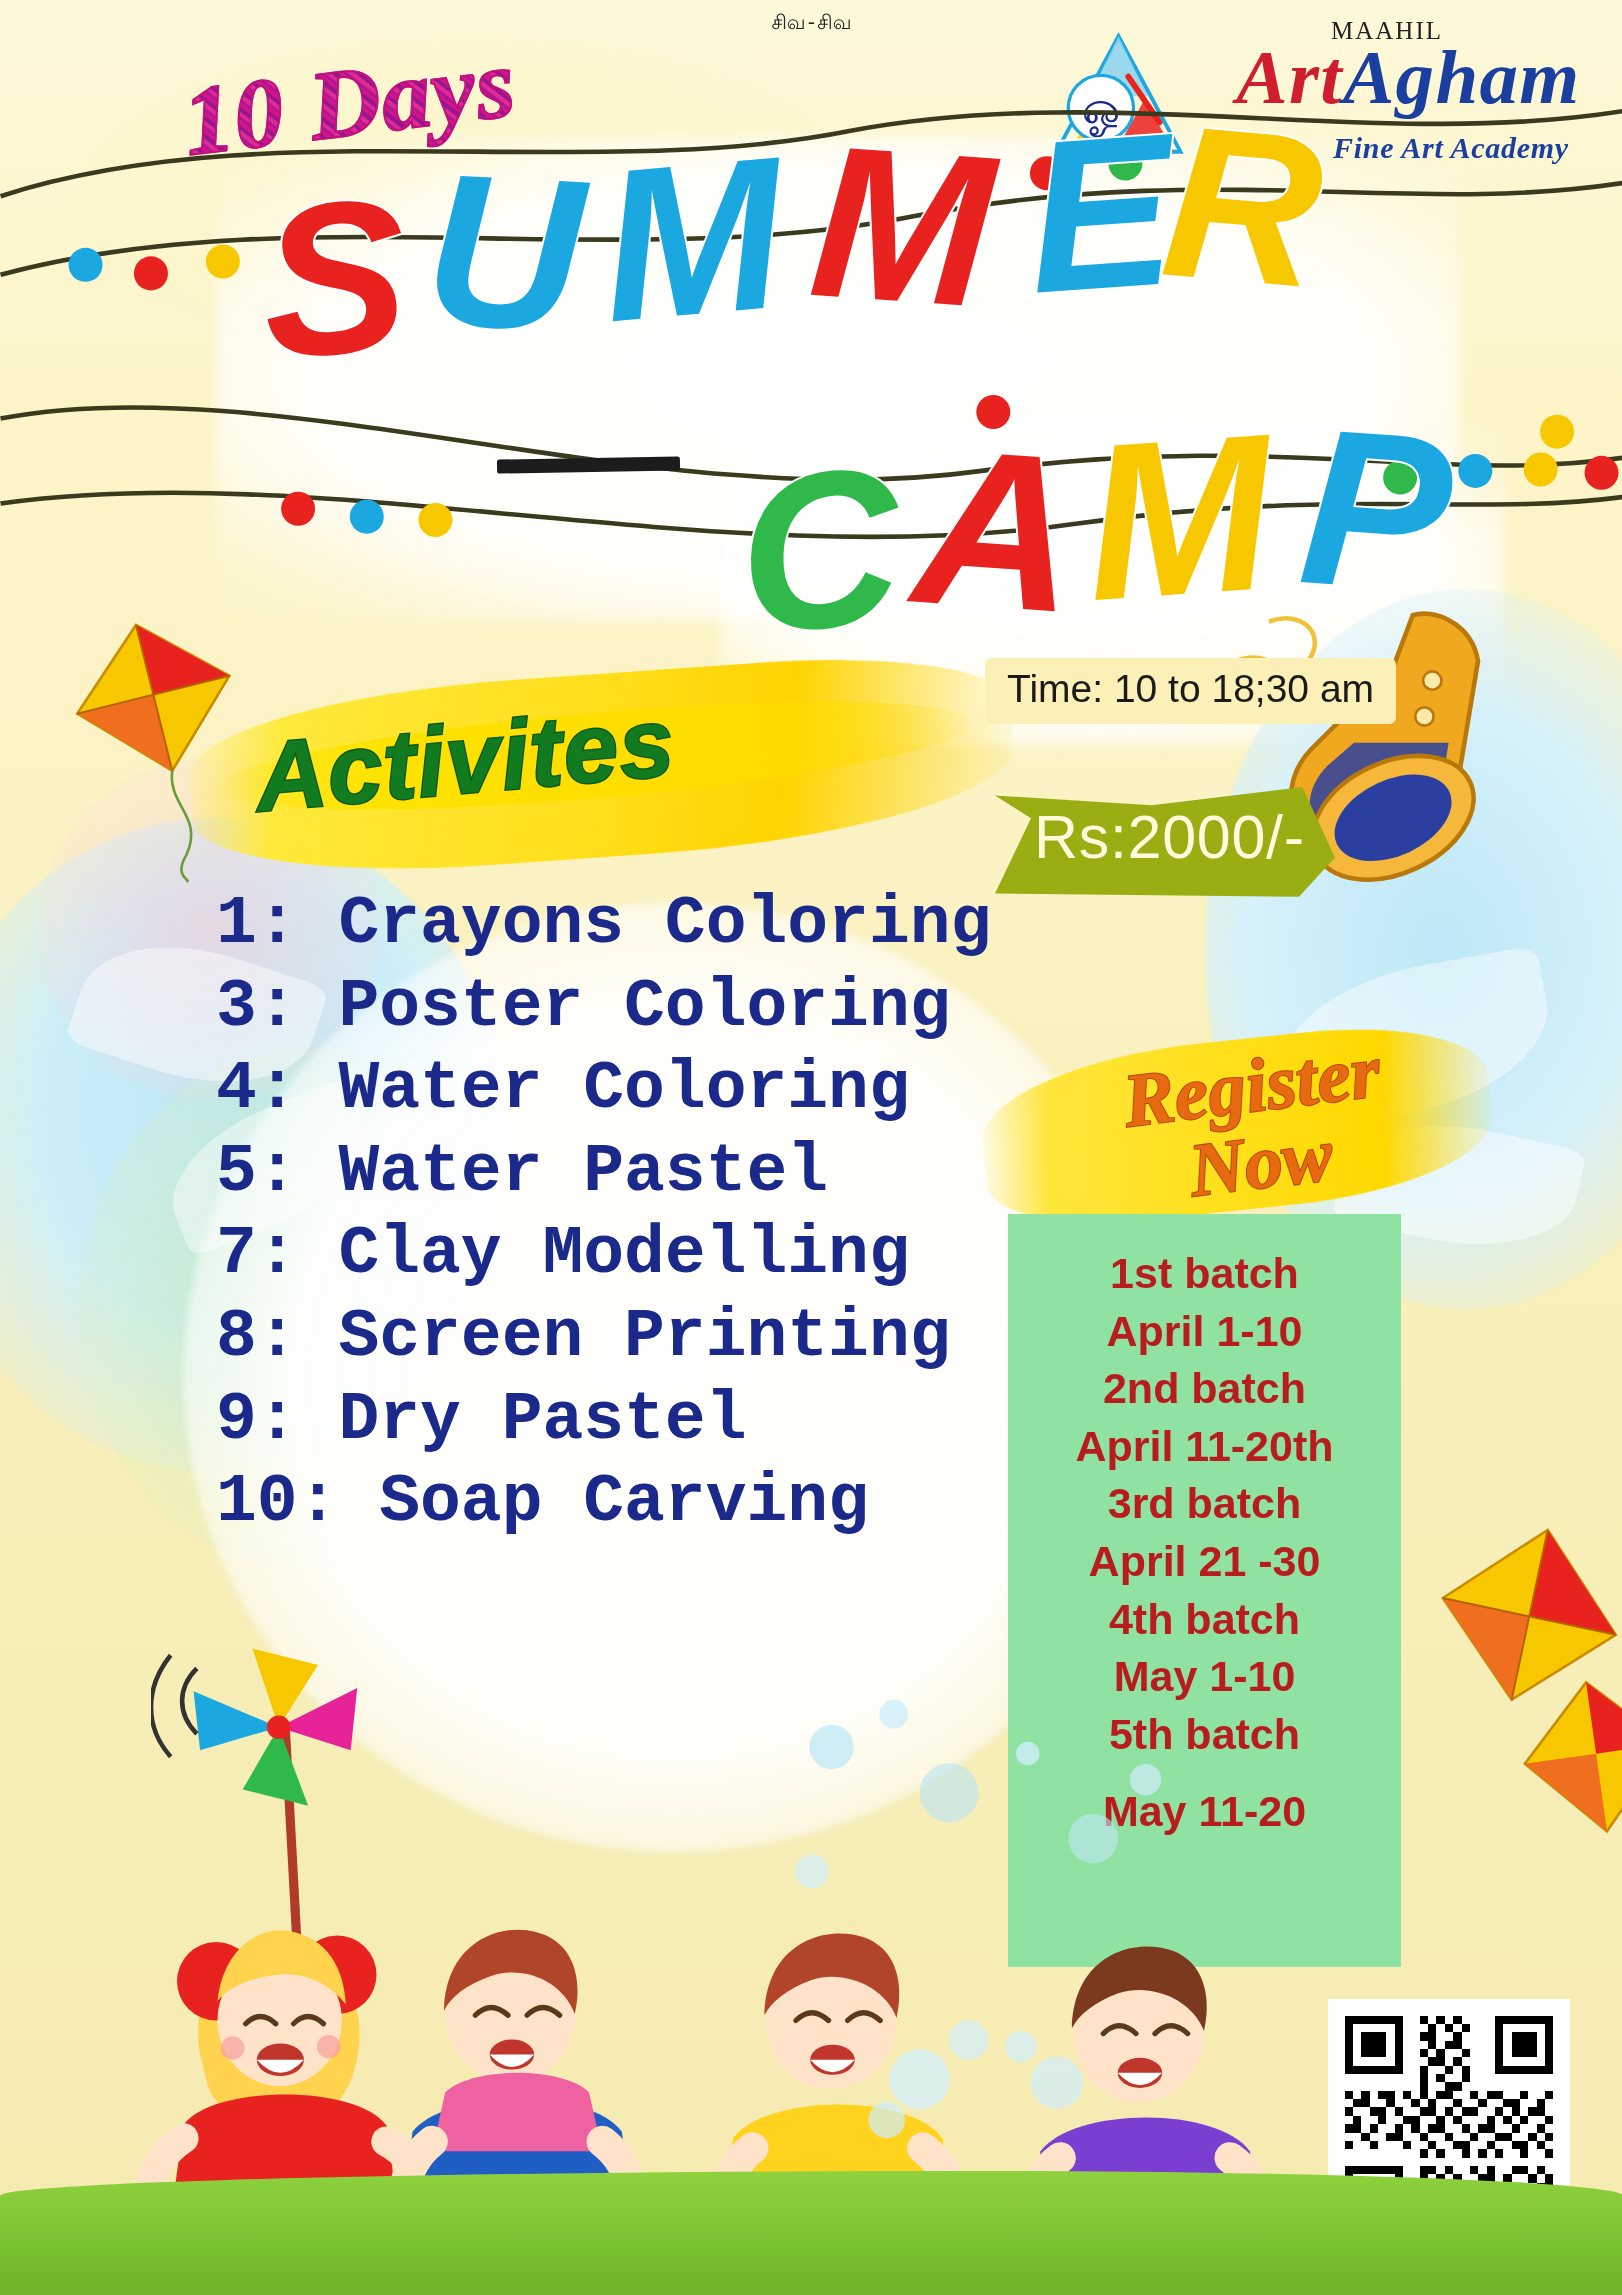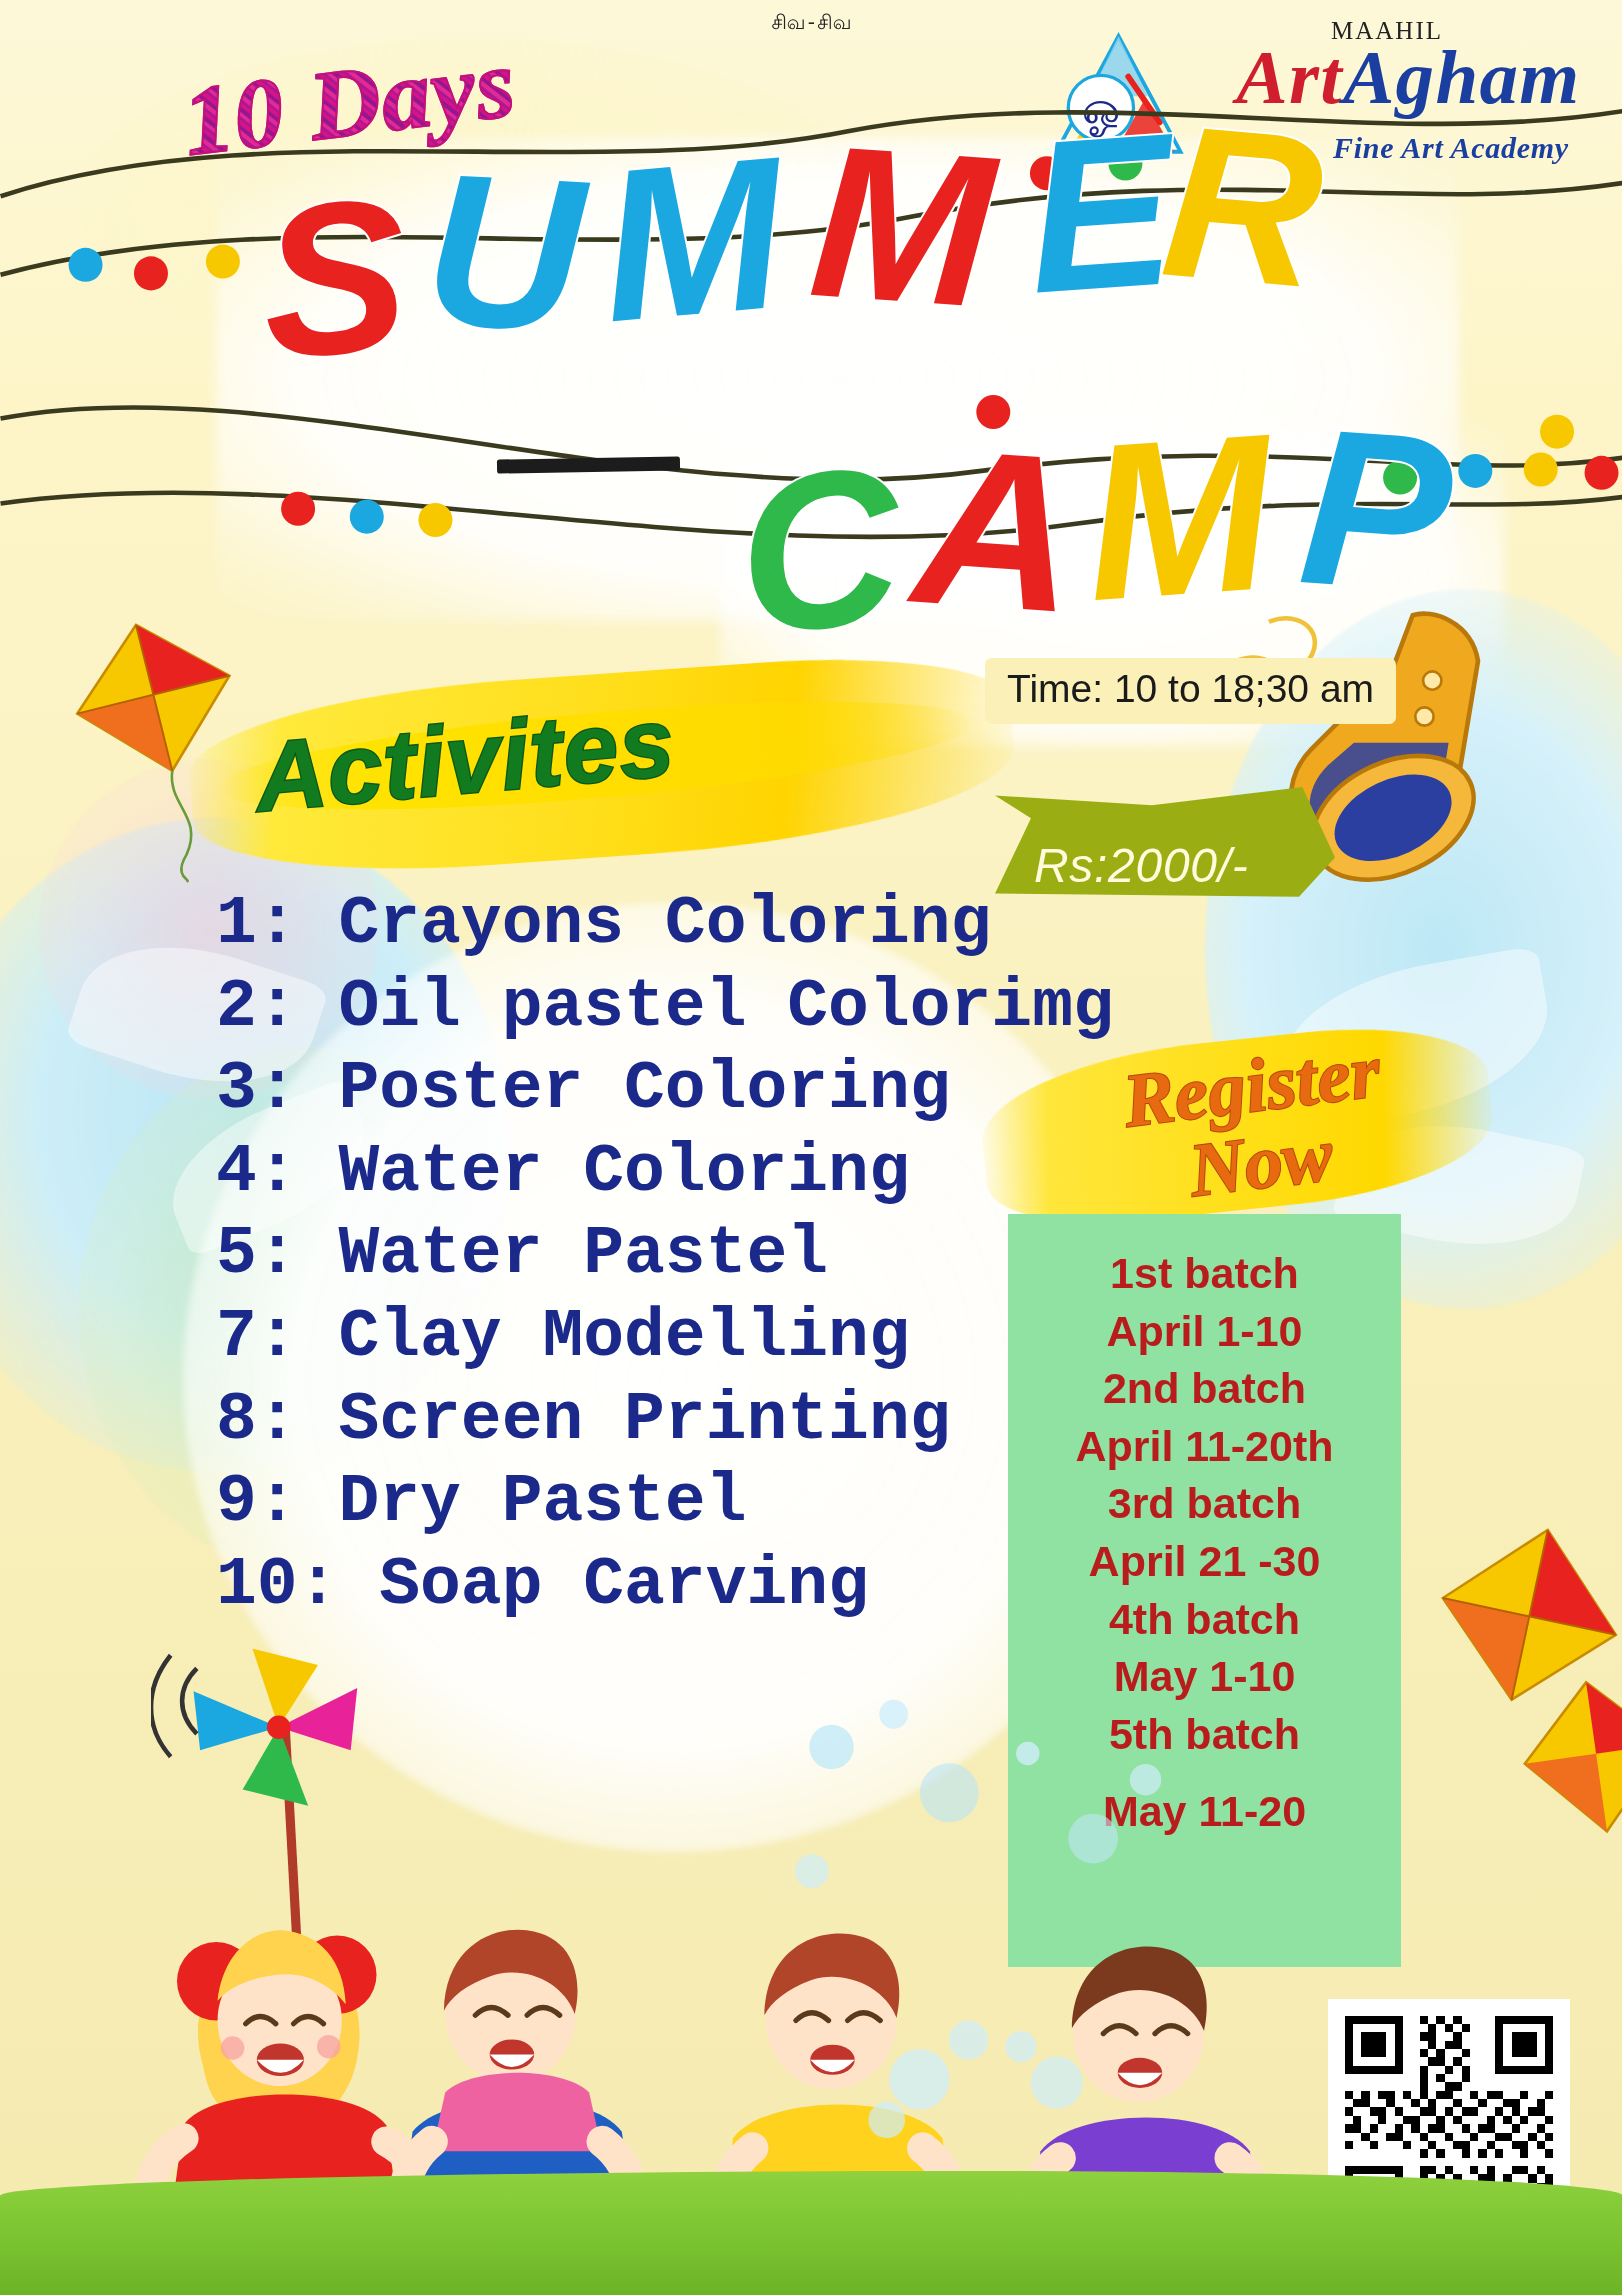--- a/index.html
+++ b/index.html
@@ -232,26 +232,25 @@
   }
 
   
   .price-tag {
     position: absolute;
     left: 995px; top: 779px;
     width: 340px; height: 131px;
   }
   .price-text {
     position: absolute;
-    left: 1034px; top: 838px;
-    font-size: 48px;
+    left: 1034px; top: 802px;
+    font-size: 61px;
     font-family: "Liberation Sans", sans-serif;
     color: #fffbdc;
     letter-spacing: 0.7px;
-    font-style: italic;
   }
 
   
   .list {
     position: absolute;
     left: 216px; top: 883px;
     width: 877px;
   }
   .list-item {
     font-family: Liberation Mono, monospace;
@@ -439,21 +438,20 @@
 
   <div class="time-pill">Time: 10 to 18;30 am</div>
 
   <svg class="price-tag" viewBox="0 0 520 200">
     <polygon points="0,25 55,60 0,175 465,180 520,120 470,12 240,40" fill="#9aae14"></polygon>
   </svg>
   <div class="price-text">Rs:2000/-</div>
 
   <div class="list">
     <div class="list-item">1: Crayons Coloring</div>
-    <div class="list-item">2: Oil pastel Colorimg</div>
     <div class="list-item">3: Poster Coloring</div>
     <div class="list-item">4: Water Coloring</div>
     <div class="list-item">5: Water Pastel</div>
     <div class="list-item">7: Clay Modelling</div>
     <div class="list-item">8: Screen Printing</div>
     <div class="list-item">9: Dry Pastel</div>
     <div class="list-item">10: Soap Carving</div>
   </div>
 
   <div class="reg-brush"></div>

